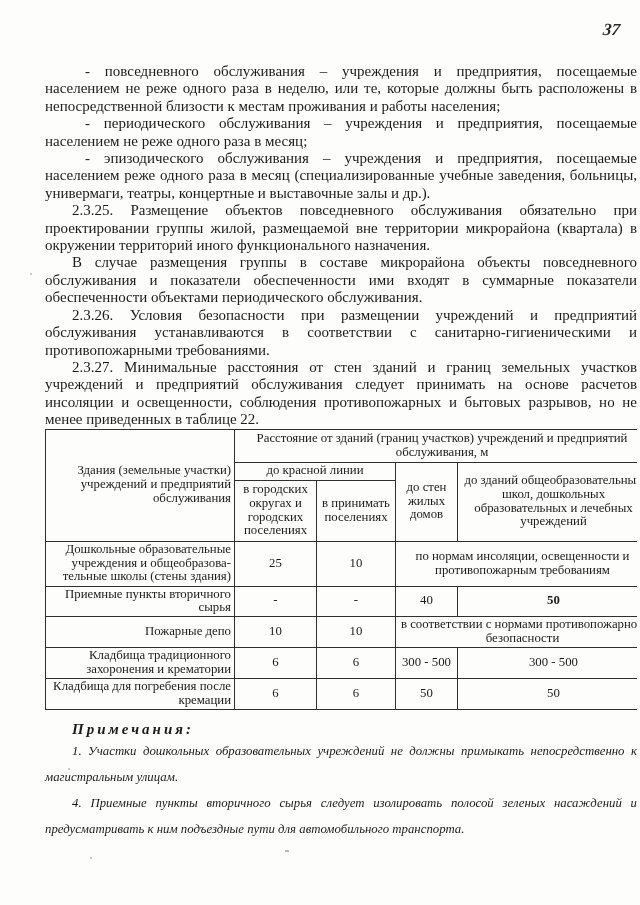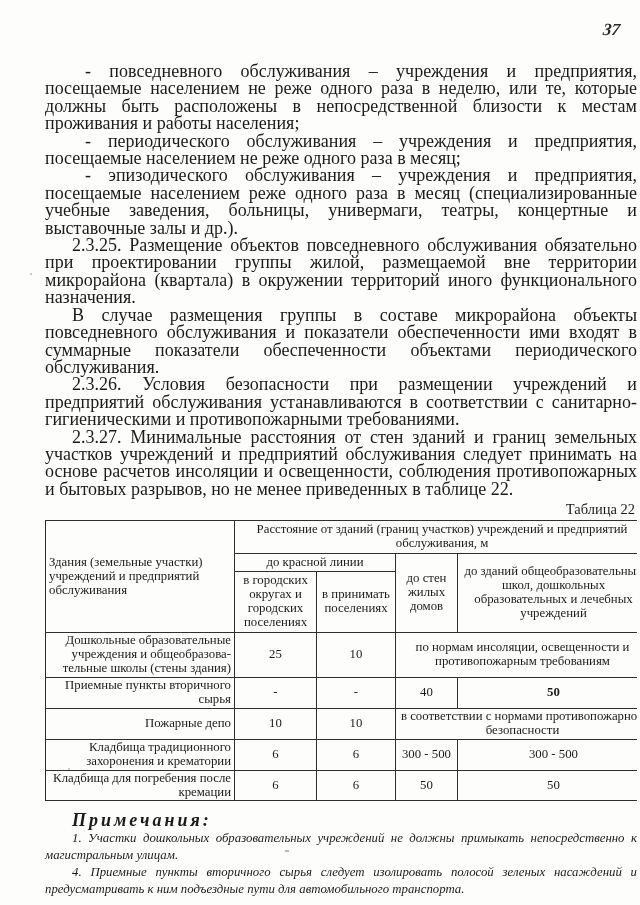--- a/index.html
+++ b/index.html
@@ -20,21 +20,21 @@
     transform: skewX(-6deg);
     color: #2a2a2a;
   }
   .content {
     position: absolute;
     left: 45px; top: 63px;
     width: 592px;
   }
   .content p {
     margin: 0;
-    font-size: 18px;
+    font-size: 15px;
     line-height: 17.4px;
     text-align: justify;
   }
   p.dash { text-indent: 40px; }
   p.num  { text-indent: 27px; }
   .table-caption {
     margin: 3px 2px 2px 0;
     font-size: 14.5px;
     text-align: right;
   }
@@ -53,21 +53,21 @@
   td {
     border: 1px solid #2f2f2f;
     padding: 1px 3px;
     text-align: center;
     vertical-align: middle;
   }
   td.lbl {
     text-align: right;
     padding-left: 3px;
   }
-  td.hdr-main { text-align: left; }
+  td.hdr-main { text-align: right; }
   tr.hdr-a td { height: 30px; }
   tr.hdr-b td { height: 15px; }
   tr.hdr-c td { height: 58px; }
   tr.r1 td { height: 42px; }
   tr.r2 td, tr.r3 td, tr.r4 td, tr.r5 td { height: 27px; }
   .bold { font-weight: bold; }
   .notes {
     margin-top: 11px;
     font-style: italic;
   }
@@ -75,21 +75,21 @@
     margin: 0;
     font-size: 12.8px;
     line-height: 17px;
     font-weight: bold;
     letter-spacing: 3px;
     text-indent: 27px;
   }
   .notes p.note {
     margin: 0;
     font-size: 12.8px;
-    line-height: 17px;
+    line-height: 26px;
     text-align: justify;
     text-indent: 27px;
   }
   .speck {
     position: absolute;
     background: #8a8a8a;
     border-radius: 50%;
     opacity: 0.6;
   }
 </style>
@@ -101,21 +101,20 @@
 <div class="content">
 
   <p class="dash">- повседневного обслуживания – учреждения и предприятия, посещаемые населением не реже одного раза в неделю, или те, которые должны быть расположены в непосредственной близости к местам проживания и работы населения;</p>
   <p class="dash">- периодического обслуживания – учреждения и предприятия, посещаемые населением не реже одного раза в месяц;</p>
   <p class="dash">- эпизодического обслуживания – учреждения и предприятия, посещаемые населением реже одного раза в месяц (специализированные учебные заведения, больницы, универмаги, театры, концертные и выставочные залы и др.).</p>
   <p class="num">2.3.25. Размещение объектов повседневного обслуживания обязательно при проектировании группы жилой, размещаемой вне территории микрорайона (квартала) в окружении территорий иного функционального назначения.</p>
   <p class="num">В случае размещения группы в составе микрорайона объекты повседневного обслуживания и показатели обеспеченности ими входят в суммарные показатели обеспеченности объектами периодического обслуживания.</p>
   <p class="num">2.3.26. Условия безопасности при размещении учреждений и предприятий обслуживания устанавливаются в соответствии с санитарно-гигиеническими и противопожарными требованиями.</p>
   <p class="num">2.3.27. Минимальные расстояния от стен зданий и границ земельных участков учреждений и предприятий обслуживания следует принимать на основе расчетов инсоляции и освещенности, соблюдения противопожарных и бытовых разрывов, но не менее приведенных в таблице 22.</p>
 
-  <div class="table-caption">Таблица 22</div>
 
   <div class="table-clip">
     <table>
       <colgroup>
         <col style="width:189px">
         <col style="width:82px">
         <col style="width:79px">
         <col style="width:62px">
         <col style="width:192px">
       </colgroup>

